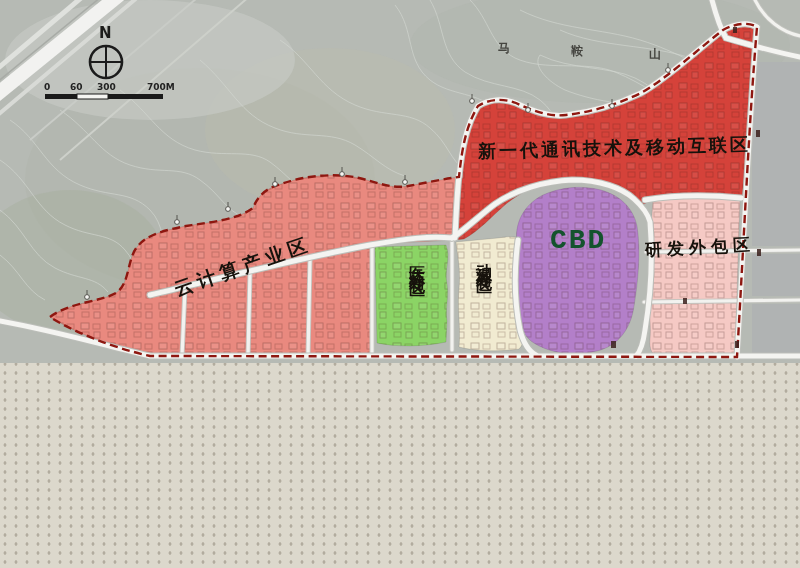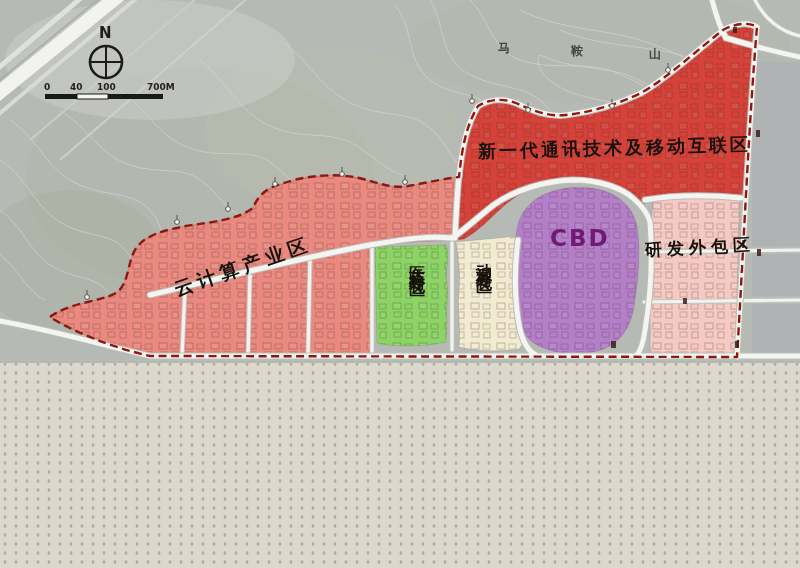--- a/index.html
+++ b/index.html
@@ -8,21 +8,21 @@
     background:#b6bab4;
     font-family:"DejaVu Sans","Liberation Sans",sans-serif;
   }
   .stage svg{position:absolute;left:0;top:0;}
   .lbl{position:absolute;white-space:nowrap;color:#17120c;font-weight:bold;}
   .lbl-telecom{left:478px;top:136px;font-size:18px;letter-spacing:3px;transform:rotate(-1.5deg);}
   .lbl-cloud{left:243px;top:267px;font-size:19px;letter-spacing:5px;transform:translate(-50%,-50%) rotate(-19deg);}
   .lbl-vert{writing-mode:vertical-rl;text-orientation:upright;font-size:16px;letter-spacing:4px;}
   .lbl-pharma{left:406px;top:253px;}
   .lbl-anime{left:473px;top:250px;}
-  .lbl-cbd{left:550px;top:225px;font-size:23px;letter-spacing:2px;color:#701a75;}
+  .lbl-cbd{left:550px;top:225px;font-size:28px;letter-spacing:2px;color:#14532d;font-family:Liberation Mono, monospace;}
   .lbl-rnd{left:645px;top:236px;font-size:17px;letter-spacing:5px;transform:rotate(-3deg);}
   .lbl-mtn{font-size:12px;font-weight:bold;color:#454540;}
   .lbl-mtn1{left:498px;top:40px;}
   .lbl-mtn2{left:571px;top:43px;}
   .lbl-mtn3{left:649px;top:46px;}
   .lbl-n{left:99px;top:24px;font-size:15px;color:#1c1c1a;}
   .scale-num{position:absolute;font-size:9px;font-weight:bold;color:#222;}
   .sn0{left:44px;top:82px;} .sn1{left:70px;top:82px;}
   .sn2{left:97px;top:82px;} .sn3{left:147px;top:82px;}
   .road-casing path, .road-casing use{fill:none;stroke:#bcbeb9;stroke-width:7;stroke-linecap:round;}
@@ -233,16 +233,16 @@
   <div class="lbl lbl-cbd">CBD</div>
   <div class="lbl lbl-rnd">研发外包区</div>
 
   <div class="lbl lbl-mtn lbl-mtn1">马</div>
   <div class="lbl lbl-mtn lbl-mtn2">鞍</div>
   <div class="lbl lbl-mtn lbl-mtn3">山</div>
 
   <div class="lbl lbl-n">N</div>
 
   <div class="scale-num sn0">0</div>
-  <div class="scale-num sn1">40</div>
-  <div class="scale-num sn2">100</div>
+  <div class="scale-num sn1">60</div>
+  <div class="scale-num sn2">300</div>
   <div class="scale-num sn3">700M</div>
 </div>
 
 </body></html>

